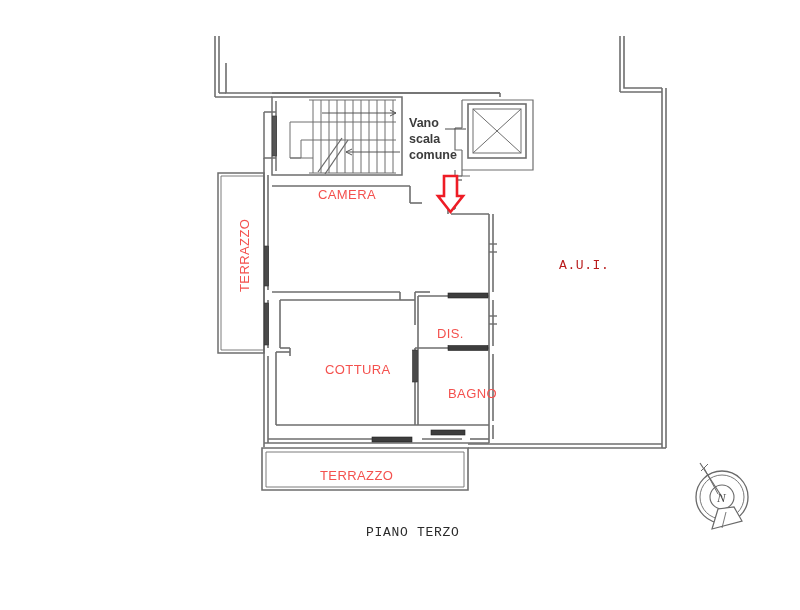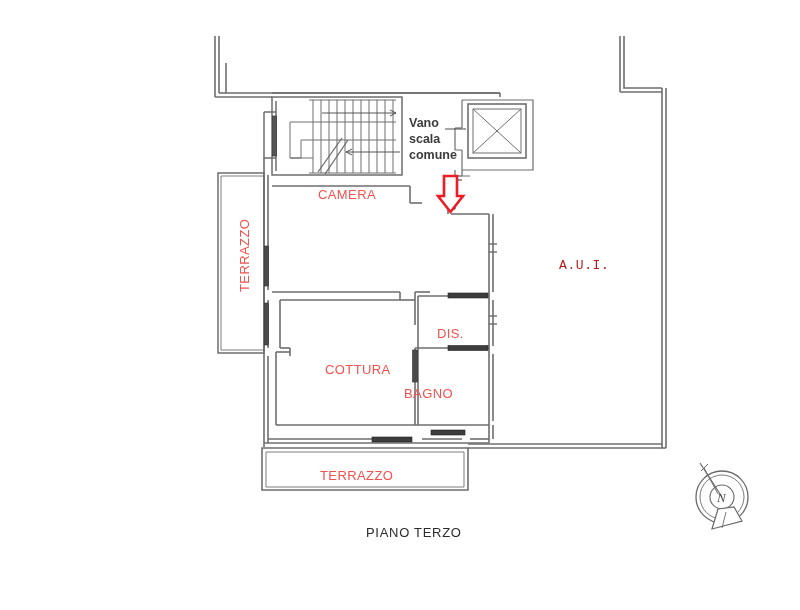--- a/index.html
+++ b/index.html
@@ -55,21 +55,21 @@
     color: #b91c1c;
     font-family: Liberation Mono, monospace;
     font-size: 13px;
     letter-spacing: 0.6px;
     white-space: nowrap;
     user-select: none;
   }
   .title-label {
     position: absolute;
     color: #2b2b2b;
-    font-family: Liberation Sans, sans-serif;
+    font-family: Liberation Mono, monospace;
     font-size: 13px;
     letter-spacing: 0.7px;
     white-space: nowrap;
     user-select: none;
   }
   .compass-n {
     position: absolute;
     color: #4a4a4a;
     font-family: "Liberation Serif", serif;
     font-size: 13px;
@@ -288,21 +288,21 @@
     </g>
 
   </svg>
 
   <div class="room-label" style="left:318px; top:187px;">CAMERA</div>
 
   <div class="room-label" style="left:325px; top:362px;">COTTURA</div>
 
   <div class="room-label" style="left:437px; top:326px;">DIS.</div>
 
-  <div class="room-label" style="left:404px; top:386px;">BAGNO</div>
+  <div class="room-label" style="left:448px; top:386px;">BAGNO</div>
 
   <div class="room-label vertical" style="left:237px; top:292px;">TERRAZZO</div>
 
   <div class="room-label" style="left:320px; top:468px;">TERRAZZO</div>
 
   <div class="note-label" style="left:409px; top:115px;font-weight:bold;">Vano
 scala
 comune</div>
 
   <div class="plain-label" style="left:559px; top:258px;">A.U.I.</div>

